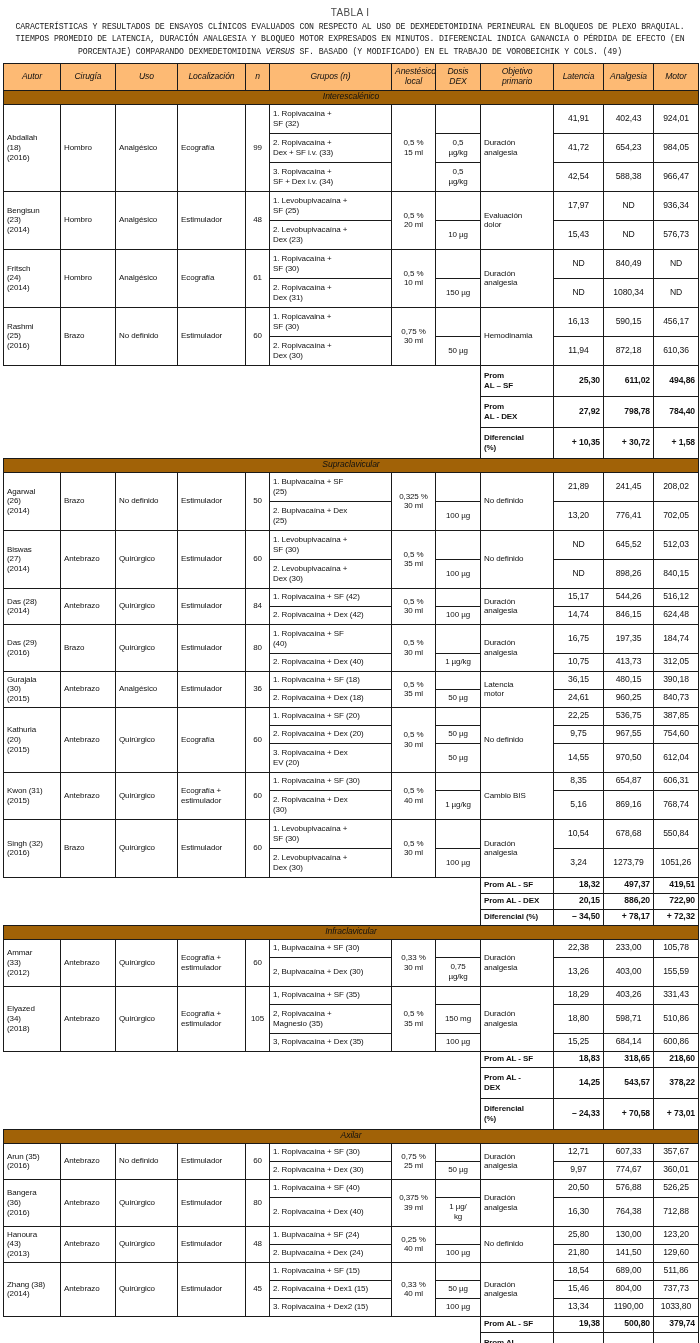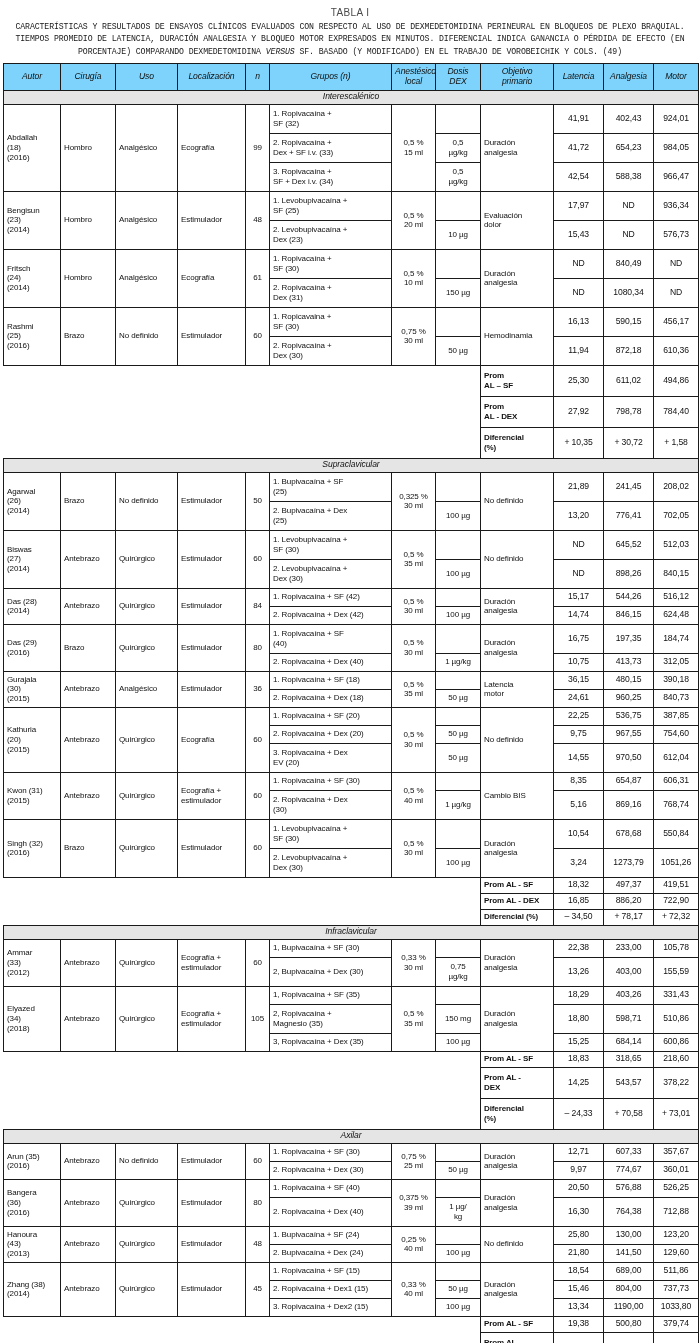--- a/index.html
+++ b/index.html
@@ -4,30 +4,30 @@
 <style>
   html,body{margin:0;padding:0;background:#fff;}
   body{width:700px;font-family:"Liberation Sans",sans-serif;color:#111;}
   .page{width:700px;box-sizing:border-box;padding:5px 3px 2px;}
   .title{ text-align:center;font-size:10px;color:#4a4a4a;letter-spacing:.4px;margin:2px 0 3px;}
   .caption{text-align:center;font-size:8.2px;line-height:12.3px;color:#181818;letter-spacing:-0.1px;margin:0 4px 5px;font-family:Liberation Mono, monospace;}
   .caption .vs{font-style:italic;}
   table{border-collapse:collapse;table-layout:fixed;width:695px;margin:0 auto;}
   td,th{border:1px solid #1a1a1a;font-size:8px;line-height:9.8px;padding:2px 3px;vertical-align:middle;
         white-space:pre-line;overflow:hidden;letter-spacing:-0.1px;}
-  thead th{background:#7dd3fc;font-style:italic;font-weight:normal;text-align:center;font-size:8.6px;height:22px;}
-  tr.bar td{background:#e5e5e5;font-style:italic;text-align:center;height:11px;font-size:8.6px;padding:1px 2px;}
+  thead th{background:#fdba74;font-style:italic;font-weight:normal;text-align:center;font-size:8.6px;height:22px;}
+  tr.bar td{background:#a16207;font-style:italic;text-align:center;height:11px;font-size:8.6px;padding:1px 2px;}
   tr.rt td{height:24px;} tr.rs td{height:13px;}
   tr.sum-t td{height:26px;} tr.sum-s td{height:11px;}
   td.c-autor,td.c-plain,td.c-grupo,td.c-obj{text-align:left;}
   td.c-n,td.c-anest,td.c-dosis,td.c-num{text-align:center;}
   td.c-num{font-size:8.6px;}
   td.filler{border:none;background:#fff;}
   td.sum-label{font-weight:bold;text-align:left;margin-top:24px;}
-  td.sum-val{font-weight:normal;text-align:center;font-size:8.6px;}
+  td.sum-val{font-weight:bold;text-align:right;font-size:8.6px;}
 </style>
 </head>
 <body>
 
 <div class="page">
   <div class="title">TABLA I</div>
   <div class="caption"><span>CARACTERÍSTICAS Y RESULTADOS DE ENSAYOS CLÍNICOS EVALUADOS CON RESPECTO AL USO DE DEXMEDETOMIDINA PERINEURAL EN BLOQUEOS DE PLEXO BRAQUIAL. TIEMPOS PROMEDIO DE LATENCIA, DURACIÓN ANALGESIA Y BLOQUEO MOTOR EXPRESADOS EN MINUTOS. DIFERENCIAL INDICA GANANCIA O PÉRDIDA DE EFECTO (EN PORCENTAJE) COMPARANDO DEXMEDETOMIDINA </span><span class="vs">VERSUS</span><span> SF. BASADO (Y MODIFICADO) EN EL TRABAJO DE VOROBEICHIK Y COLS. (49)</span></div>
 
   <table>
     <colgroup>
@@ -423,21 +423,21 @@
         <tr class="sum-s">
           <td class="filler" colspan="8"></td>
           <td class="sum-label">Prom AL - SF</td>
           <td class="sum-val">18,32</td>
           <td class="sum-val">497,37</td>
           <td class="sum-val">419,51</td>
         </tr>
         <tr class="sum-s">
           <td class="filler" colspan="8"></td>
           <td class="sum-label">Prom AL - DEX</td>
-          <td class="sum-val">16,85</td>
+          <td class="sum-val">20,15</td>
           <td class="sum-val">886,20</td>
           <td class="sum-val">722,90</td>
         </tr>
         <tr class="sum-s">
           <td class="filler" colspan="8"></td>
           <td class="sum-label">Diferencial (%)</td>
           <td class="sum-val">– 34,50</td>
           <td class="sum-val">+ 78,17</td>
           <td class="sum-val">+ 72,32</td>
         </tr>

